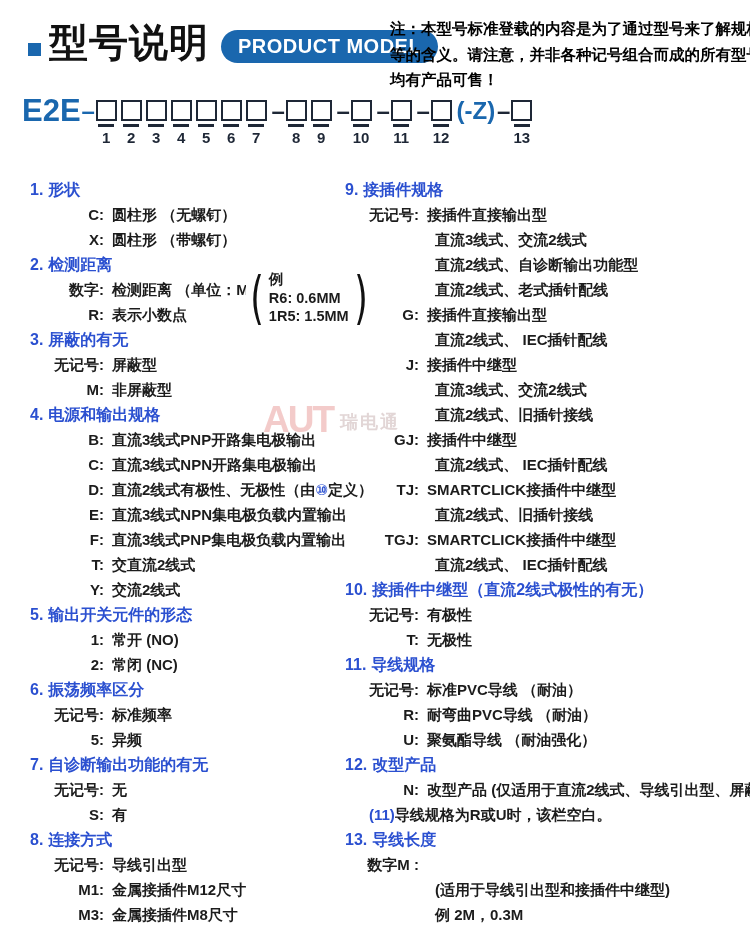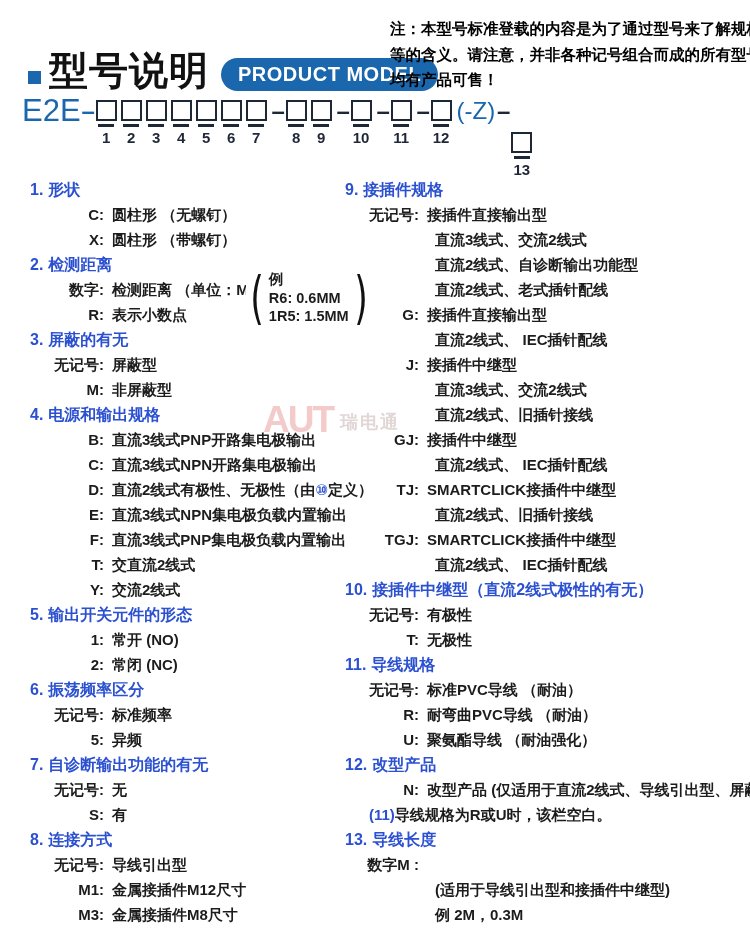--- a/index.html
+++ b/index.html
@@ -6,38 +6,38 @@
     --accent:#1a67ae; --heading:#2b50d0; --dark:#1e2736; --text:#1c1c1c;
     --wm-pink:#f2c3c1; --wm-gray:#ddcfcf;
   }
   *{margin:0;padding:0;box-sizing:border-box;}
   html,body{background:#ffffff;}
   body{
     width:750px;height:934px;position:relative;overflow:hidden;
     font-family:"Liberation Sans","DejaVu Sans",sans-serif;color:var(--text);
   }
   
-  .hdr{position:absolute;left:28px;top:44px;display:flex;align-items:center;z-index:2;}
+  .hdr{position:absolute;left:28px;top:16px;display:flex;align-items:center;z-index:2;}
   .bullet{width:13px;height:13px;background:var(--accent);margin-right:8px;margin-top:12px;}
   .title{font-size:39px;font-weight:900;color:#111;letter-spacing:1px;}
   .badge{
     margin-left:12px;margin-top:6px;background:var(--accent);color:#fff;
     font-size:20px;font-weight:700;padding:5px 17px;border-radius:18px;letter-spacing:.5px;
   }
   .note{position:absolute;left:390px;top:16px;width:356px;z-index:2;}
   .note div{font-size:15.5px;font-weight:700;line-height:25.5px;color:#000;white-space:nowrap;}
   
   .code-row{position:absolute;left:22px;top:100px;display:flex;align-items:flex-start;z-index:2;}
-  .code-text{height:22px;display:flex;align-items:center;font-weight:400;color:var(--accent);}
+  .code-text{height:22px;display:flex;align-items:center;font-weight:700;color:var(--accent);}
   .code-prefix{font-size:31px;letter-spacing:0;}
   .code-z{font-size:24px;margin:0 1px;}
   .code-dash{height:22px;display:flex;align-items:center;font-size:24px;font-weight:800;color:var(--dark);margin:0 1px;width:13px;justify-content:center;}
   .code-dash.blue{color:var(--accent);}
   .box-unit{display:flex;flex-direction:column;align-items:center;margin-right:4px;}
-  .box-unit:last-child{margin-right:0;margin-top:32px;}
+  .box-unit:last-child{margin-right:0;}
   .box{width:21px;height:21px;border:2.5px solid var(--dark);background:#fff;}
   .box-under{width:16px;height:2.5px;background:var(--dark);margin-top:3px;}
   .box-num{font-size:15px;font-weight:800;color:var(--dark);margin-top:3px;line-height:15px;}
   
   .col{position:absolute;top:177px;z-index:1;}
   .col-left{left:30px;width:318px;}
   .col-right{left:345px;width:402px;}
   .sec-title{line-height:25px;font-size:16px;font-weight:700;color:var(--heading);white-space:nowrap;}
   .sec-num{margin-right:5px;}
   .sec-body{position:relative;}

